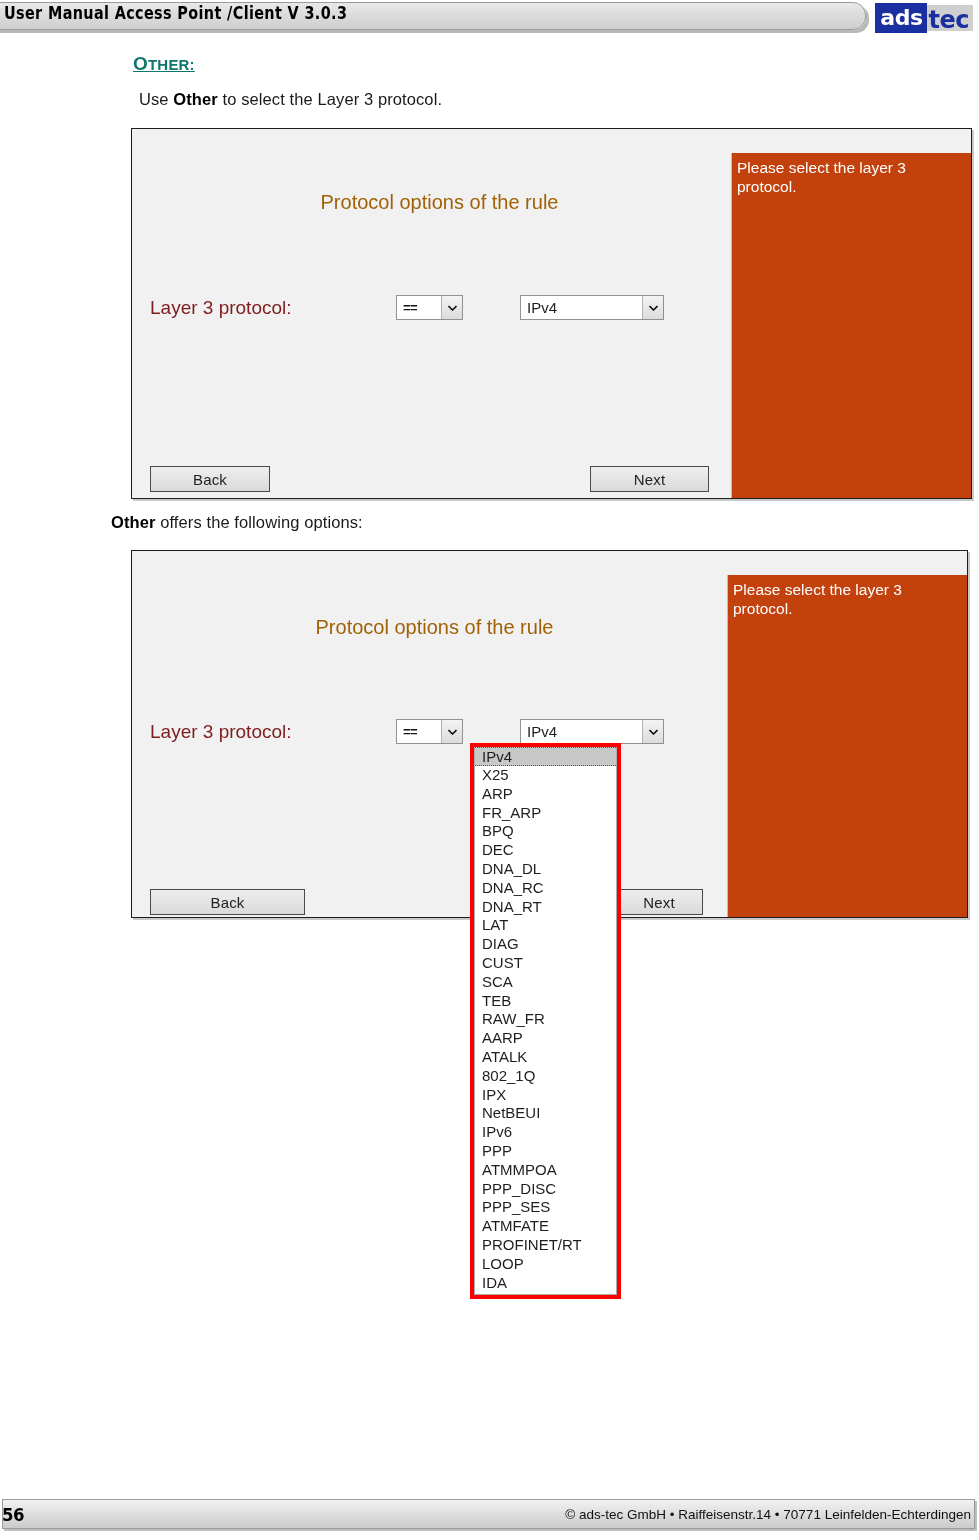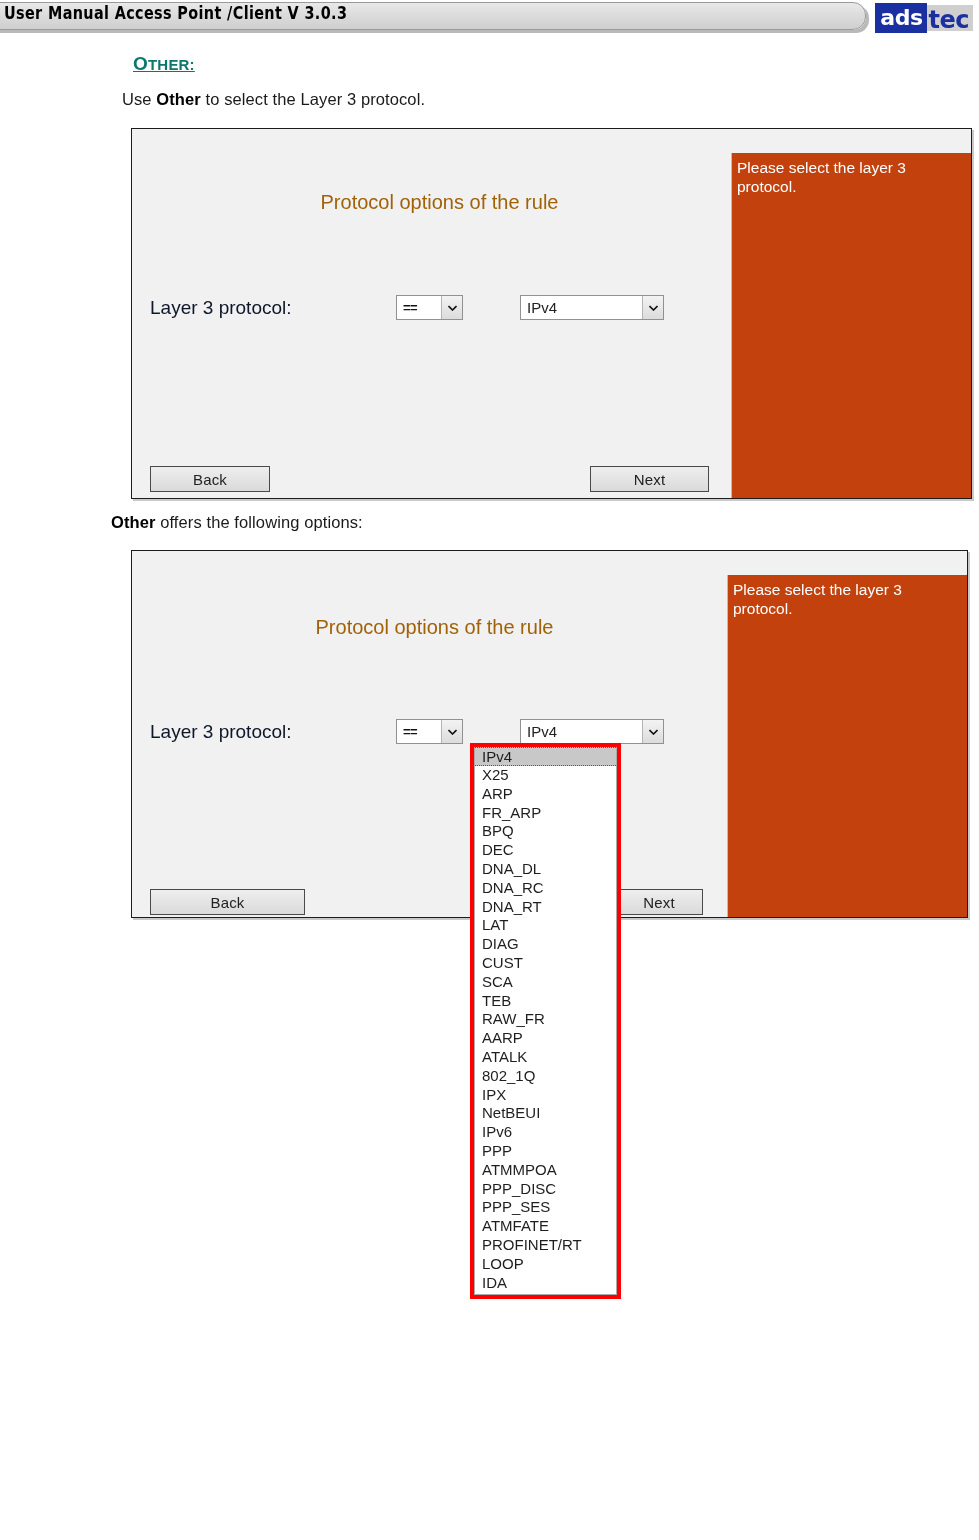--- a/index.html
+++ b/index.html
@@ -85,21 +85,21 @@
   .section-heading .cap { font-size: 19px; }
   .section-heading .sc { font-size: 15px; }
 
   .para {
     position: absolute;
     font-size: 16.5px;
     color: #1a1a1a;
     letter-spacing: 0.1px;
   }
   .para b { font-weight: bold; color: #000; }
-  .para-1 { left: 122px; top: 90px; }
+  .para-1 { left: 139px; top: 90px; }
   .para-2 { left: 111px; top: 513px; }
 
   
   .shot {
     position: absolute;
     background: #f1f1f1;
     border: 1px solid #1c1c1c;
     box-shadow: 2px 2px 0 0 #c9c9c9;
   }
   .shot-1 { left: 131px; top: 128px; width: 841px; height: 371px; }
@@ -146,21 +146,21 @@
   .field-row {
     position: absolute;
     display: flex;
     align-items: center;
   }
   .shot-1 .field-row { left: 18px; top: 166px; }
   .shot-2 .field-row { left: 18px; top: 168px; }
 
   .field-label {
     font-size: 19px;
-    color: #0f172a;
+    color: #7f1d1d;
     width: 246px;
   }
 
   
   .sel {
     display: inline-flex;
     align-items: stretch;
     height: 25px;
     border: 1px solid #919191;
     background: #ffffff;
@@ -397,14 +397,19 @@
         <div class="dd-item">ATMMPOA</div>
         <div class="dd-item">PPP_DISC</div>
         <div class="dd-item">PPP_SES</div>
         <div class="dd-item">ATMFATE</div>
         <div class="dd-item">PROFINET/RT</div>
         <div class="dd-item">LOOP</div>
         <div class="dd-item">IDA</div>
       </div>
   </div>
 
+  <div class="footer">
+    <div class="footer-bar"></div>
+    <div class="footer-page">56</div>
+    <div class="footer-copy">© ads-tec GmbH • Raiffeisenstr.14 • 70771 Leinfelden-Echterdingen</div>
+  </div>
 
 </div>
 
 </body></html>

